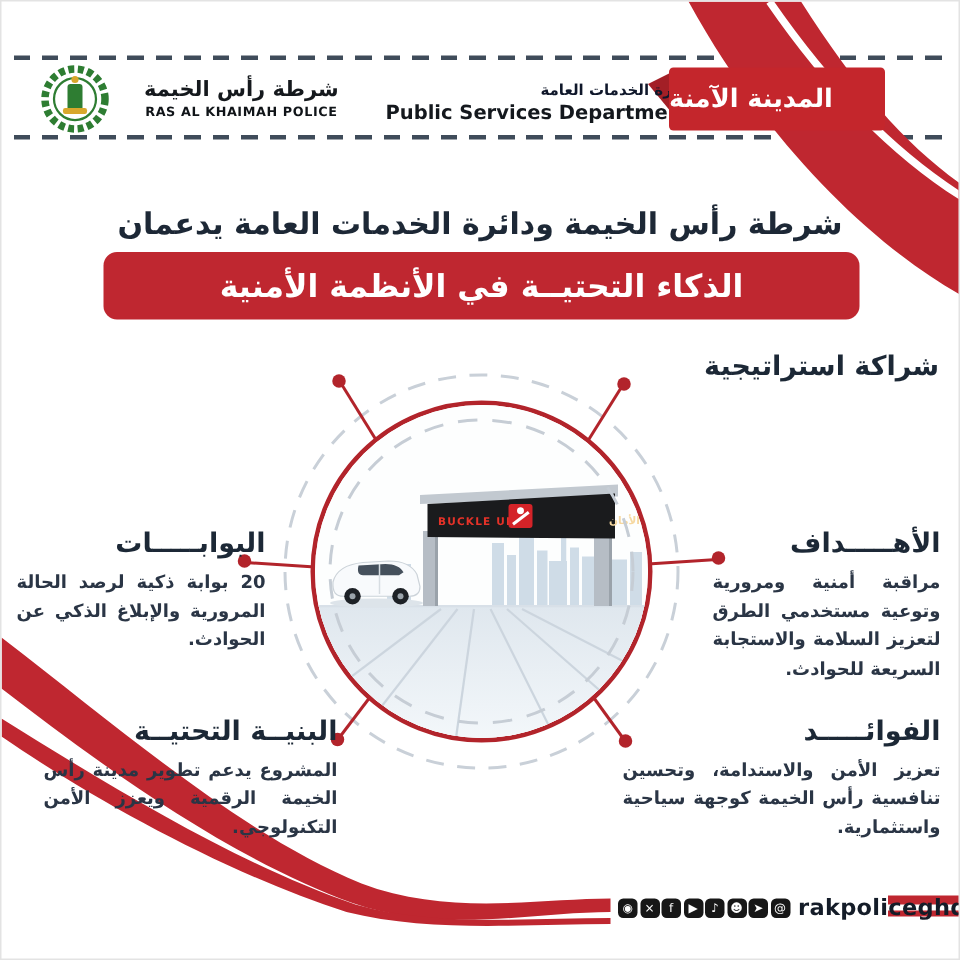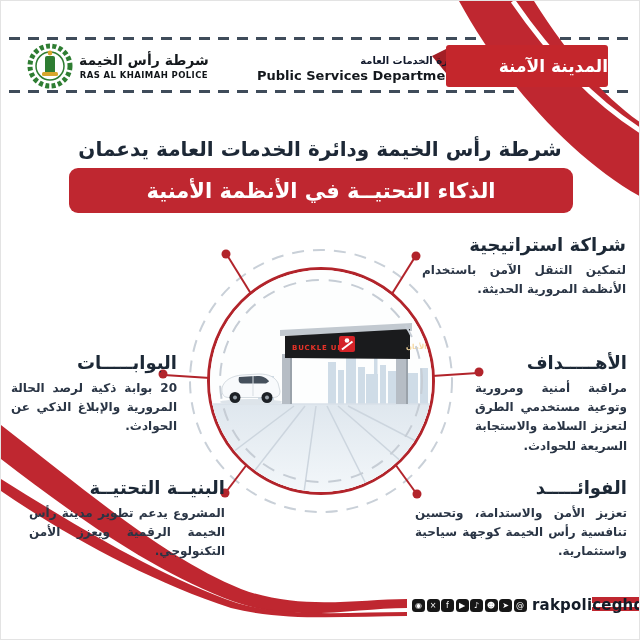--- a/index.html
+++ b/index.html
@@ -6,29 +6,29 @@
   .page{position:relative;width:640px;height:640px;background:#ffffff;overflow:hidden;
         font-family:"DejaVu Sans",sans-serif;border:1px solid #e3e3e3;box-sizing:border-box;}
   .dash-line{position:absolute;left:8px;right:8px;height:3px;z-index:1;
     background:repeating-linear-gradient(90deg,#3f4c5a 0 11px,transparent 11px 19px);}
   .dash-top{top:36px;} .dash-bottom{top:89px;}
   .layer{position:absolute;inset:0;width:640px;height:640px;}
   .z2{z-index:2;} .z3{z-index:3;}
 
   
   .police-logo{position:absolute;left:26px;top:42px;display:flex;align-items:center;z-index:4;}
-  .police-text{margin-left:6px;text-align:center;}
+  .police-text{margin-left:23px;text-align:center;}
   .police-ar{font-size:14px;font-weight:bold;color:#15191d;line-height:1.25;}
   .police-en{font-size:8.5px;font-weight:bold;color:#101418;letter-spacing:.4px;}
   .psd-logo{position:absolute;left:256px;top:46px;display:flex;align-items:center;z-index:4;}
   .psd-text{text-align:right;margin-right:8px;}
   .psd-ar{font-size:10px;color:#0f172a;font-weight:bold;letter-spacing:.5px;line-height:1.4;}
   .psd-en{font-size:13px;font-weight:bold;color:#14181d;}
-  .badge{position:absolute;left:445px;top:44px;width:162px;height:42px;background:#c4262c;
-    border-radius:3px;display:flex;align-items:center;justify-content:flex-end;z-index:5;}
+  .badge{position:absolute;left:445px;top:44px;width:144px;height:42px;background:#c4262c;
+    border-radius:3px;display:flex;align-items:center;justify-content:flex-start;z-index:5;}
   .badge span{color:#fff;font-size:17px;font-weight:bold;}
 
   
   .subtitle{position:absolute;left:0;right:0;top:136px;text-align:center;z-index:4;
     font-size:20px;font-weight:bold;color:#1d2836;direction:rtl;}
   .title-bar{position:absolute;left:68px;top:167px;width:504px;height:45px;background:#bf2730;
     border-radius:9px;display:flex;align-items:center;justify-content:center;z-index:4;}
   .title-bar span{color:#fff;font-size:21px;font-weight:bold;direction:rtl;}
 
   
@@ -193,21 +193,20 @@
   <div class="section sec-l2">
     <h3>البوابـــــات</h3>
     <p>20 بوابة ذكية لرصد الحالة المرورية والإبلاغ الذكي عن الحوادث.</p>
   </div>
   <div class="section sec-l3">
     <h3>البنيــة التحتيــة</h3>
     <p>المشروع يدعم تطوير مدينة رأس الخيمة الرقمية ويعزز الأمن التكنولوجي.</p>
   </div>
   <div class="section sec-r1">
     <h3>شراكة استراتيجية</h3>
-    <p>لتمكين التنقل الآمن باستخدام الأنظمة المرورية الحديثة.</p>
   </div>
   <div class="section sec-r2">
     <h3>الأهـــــداف</h3>
     <p>مراقبة أمنية ومرورية وتوعية مستخدمي الطرق لتعزيز السلامة والاستجابة السريعة للحوادث.</p>
   </div>
   <div class="section sec-r3">
     <h3>الفوائـــــد</h3>
     <p>تعزيز الأمن والاستدامة، وتحسين تنافسية رأس الخيمة كوجهة سياحية واستثمارية.</p>
   </div>
 

